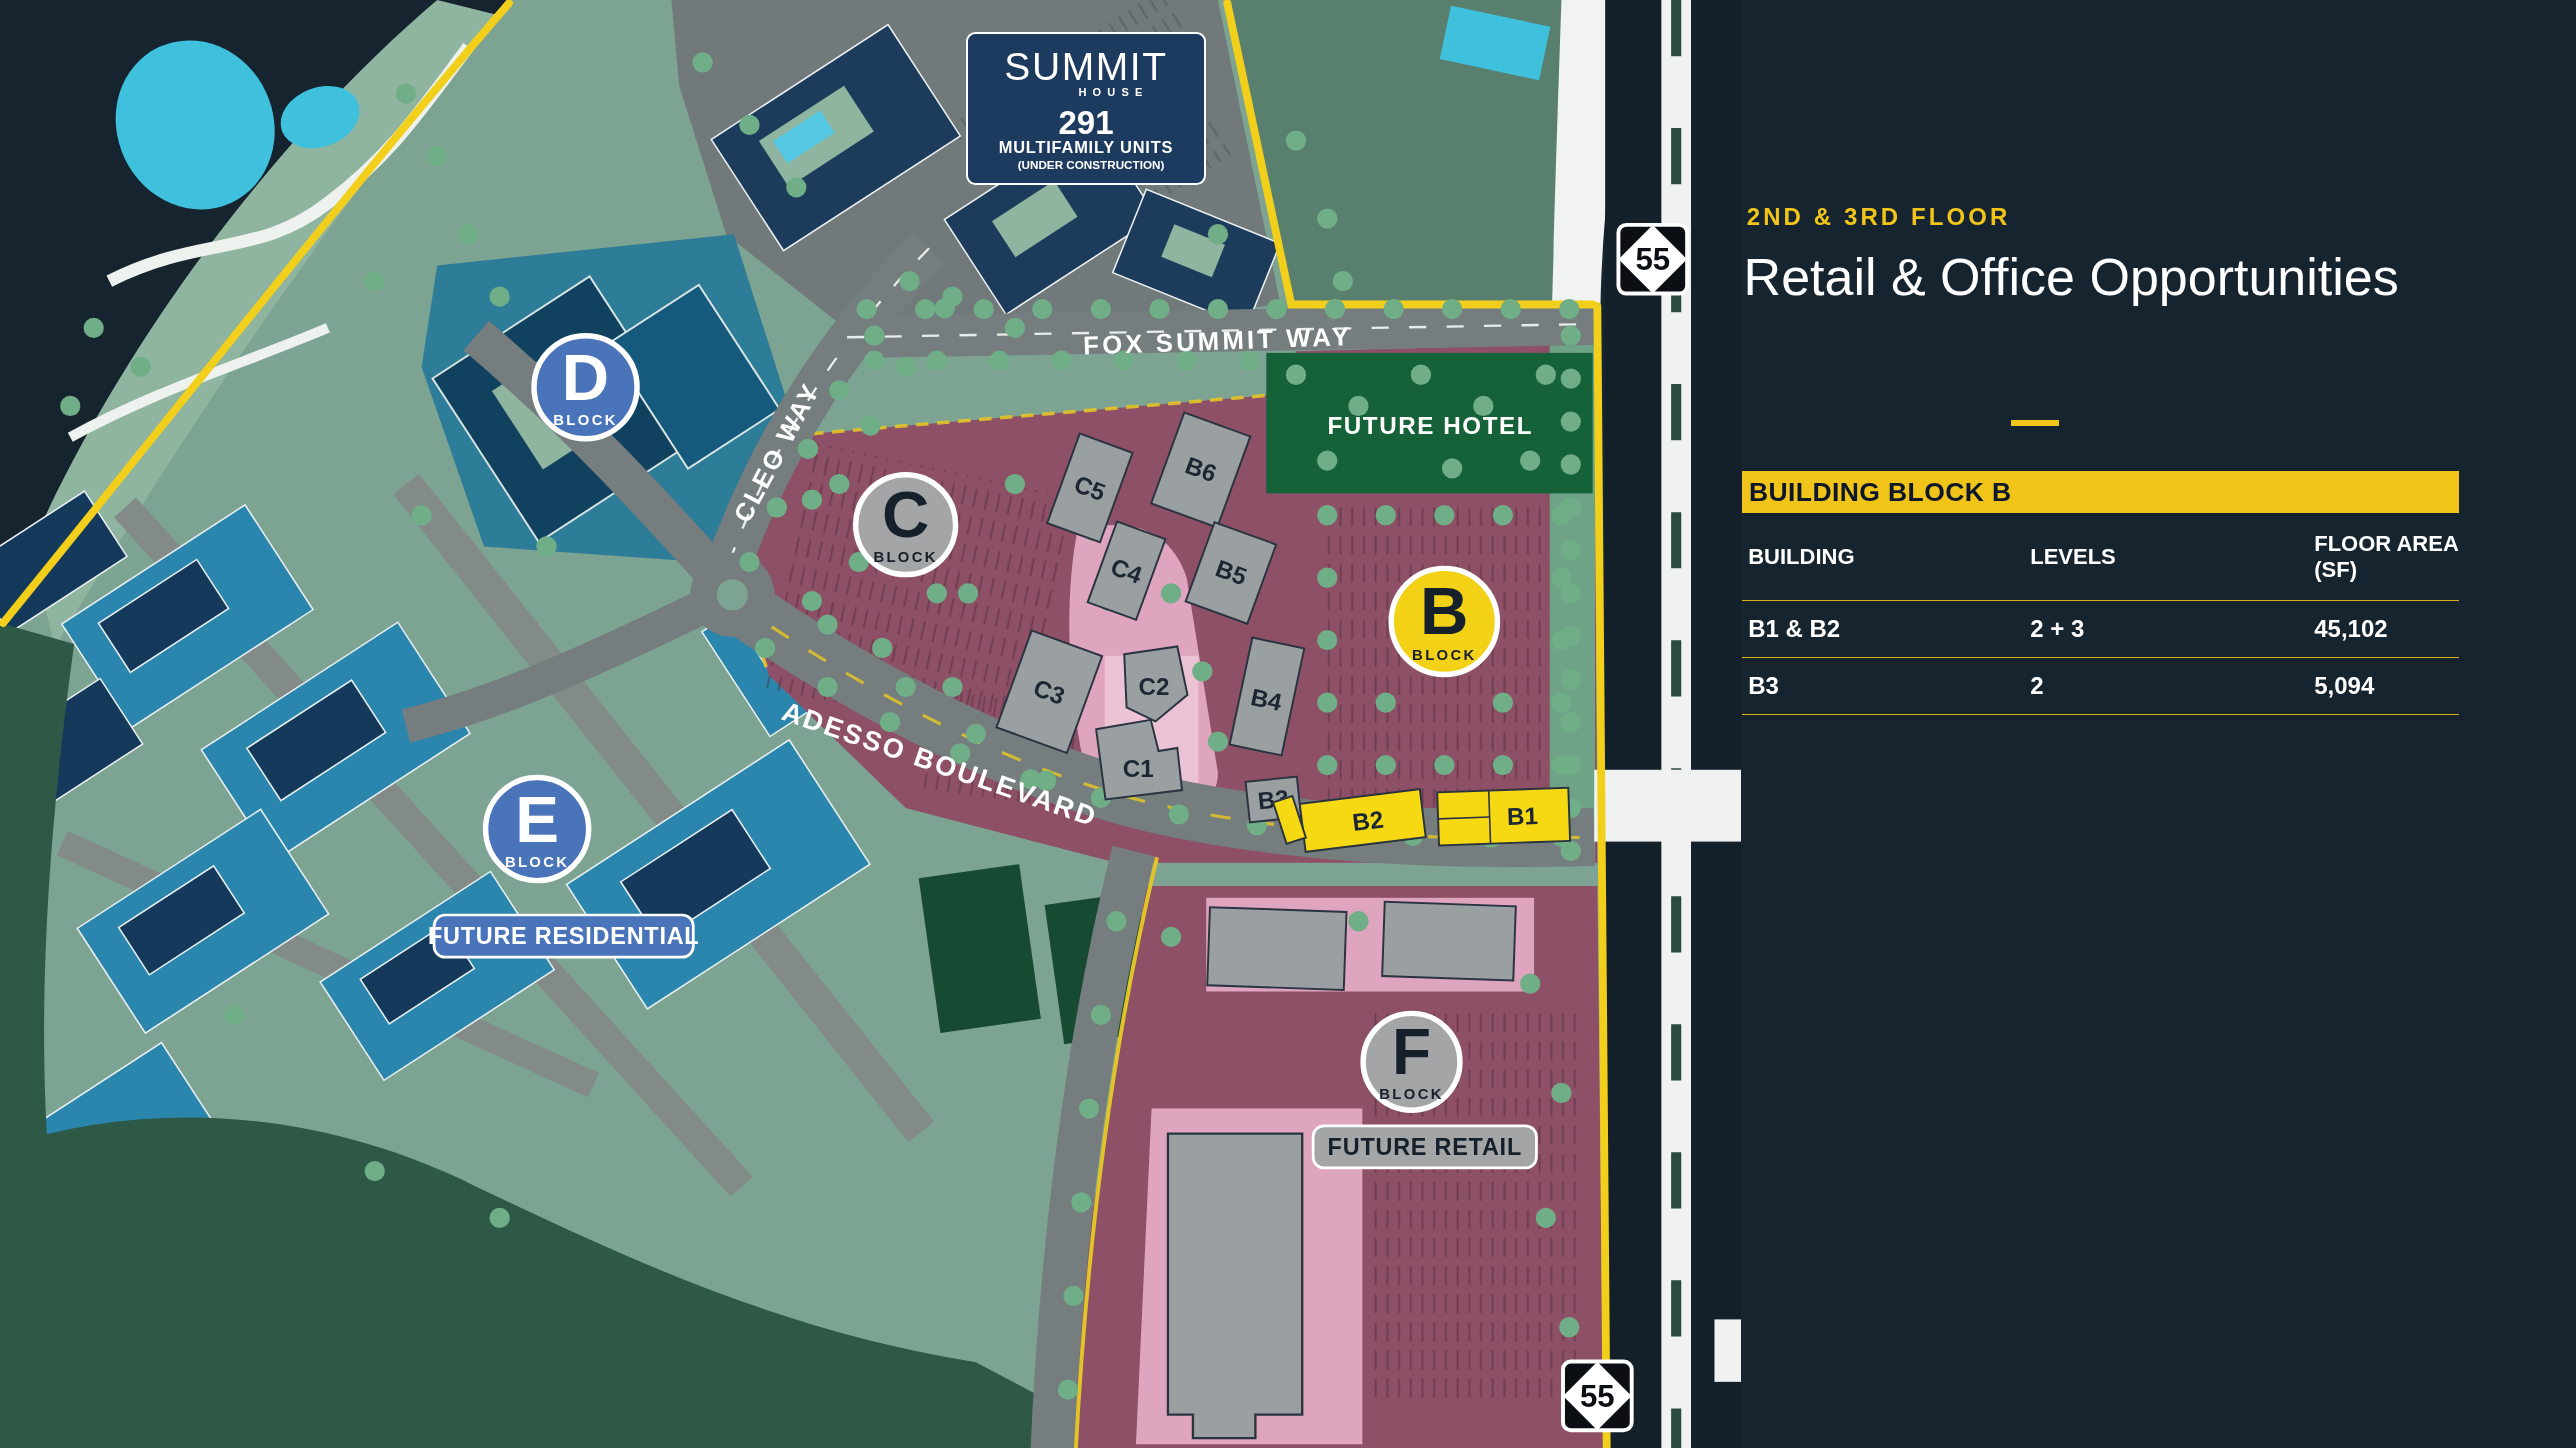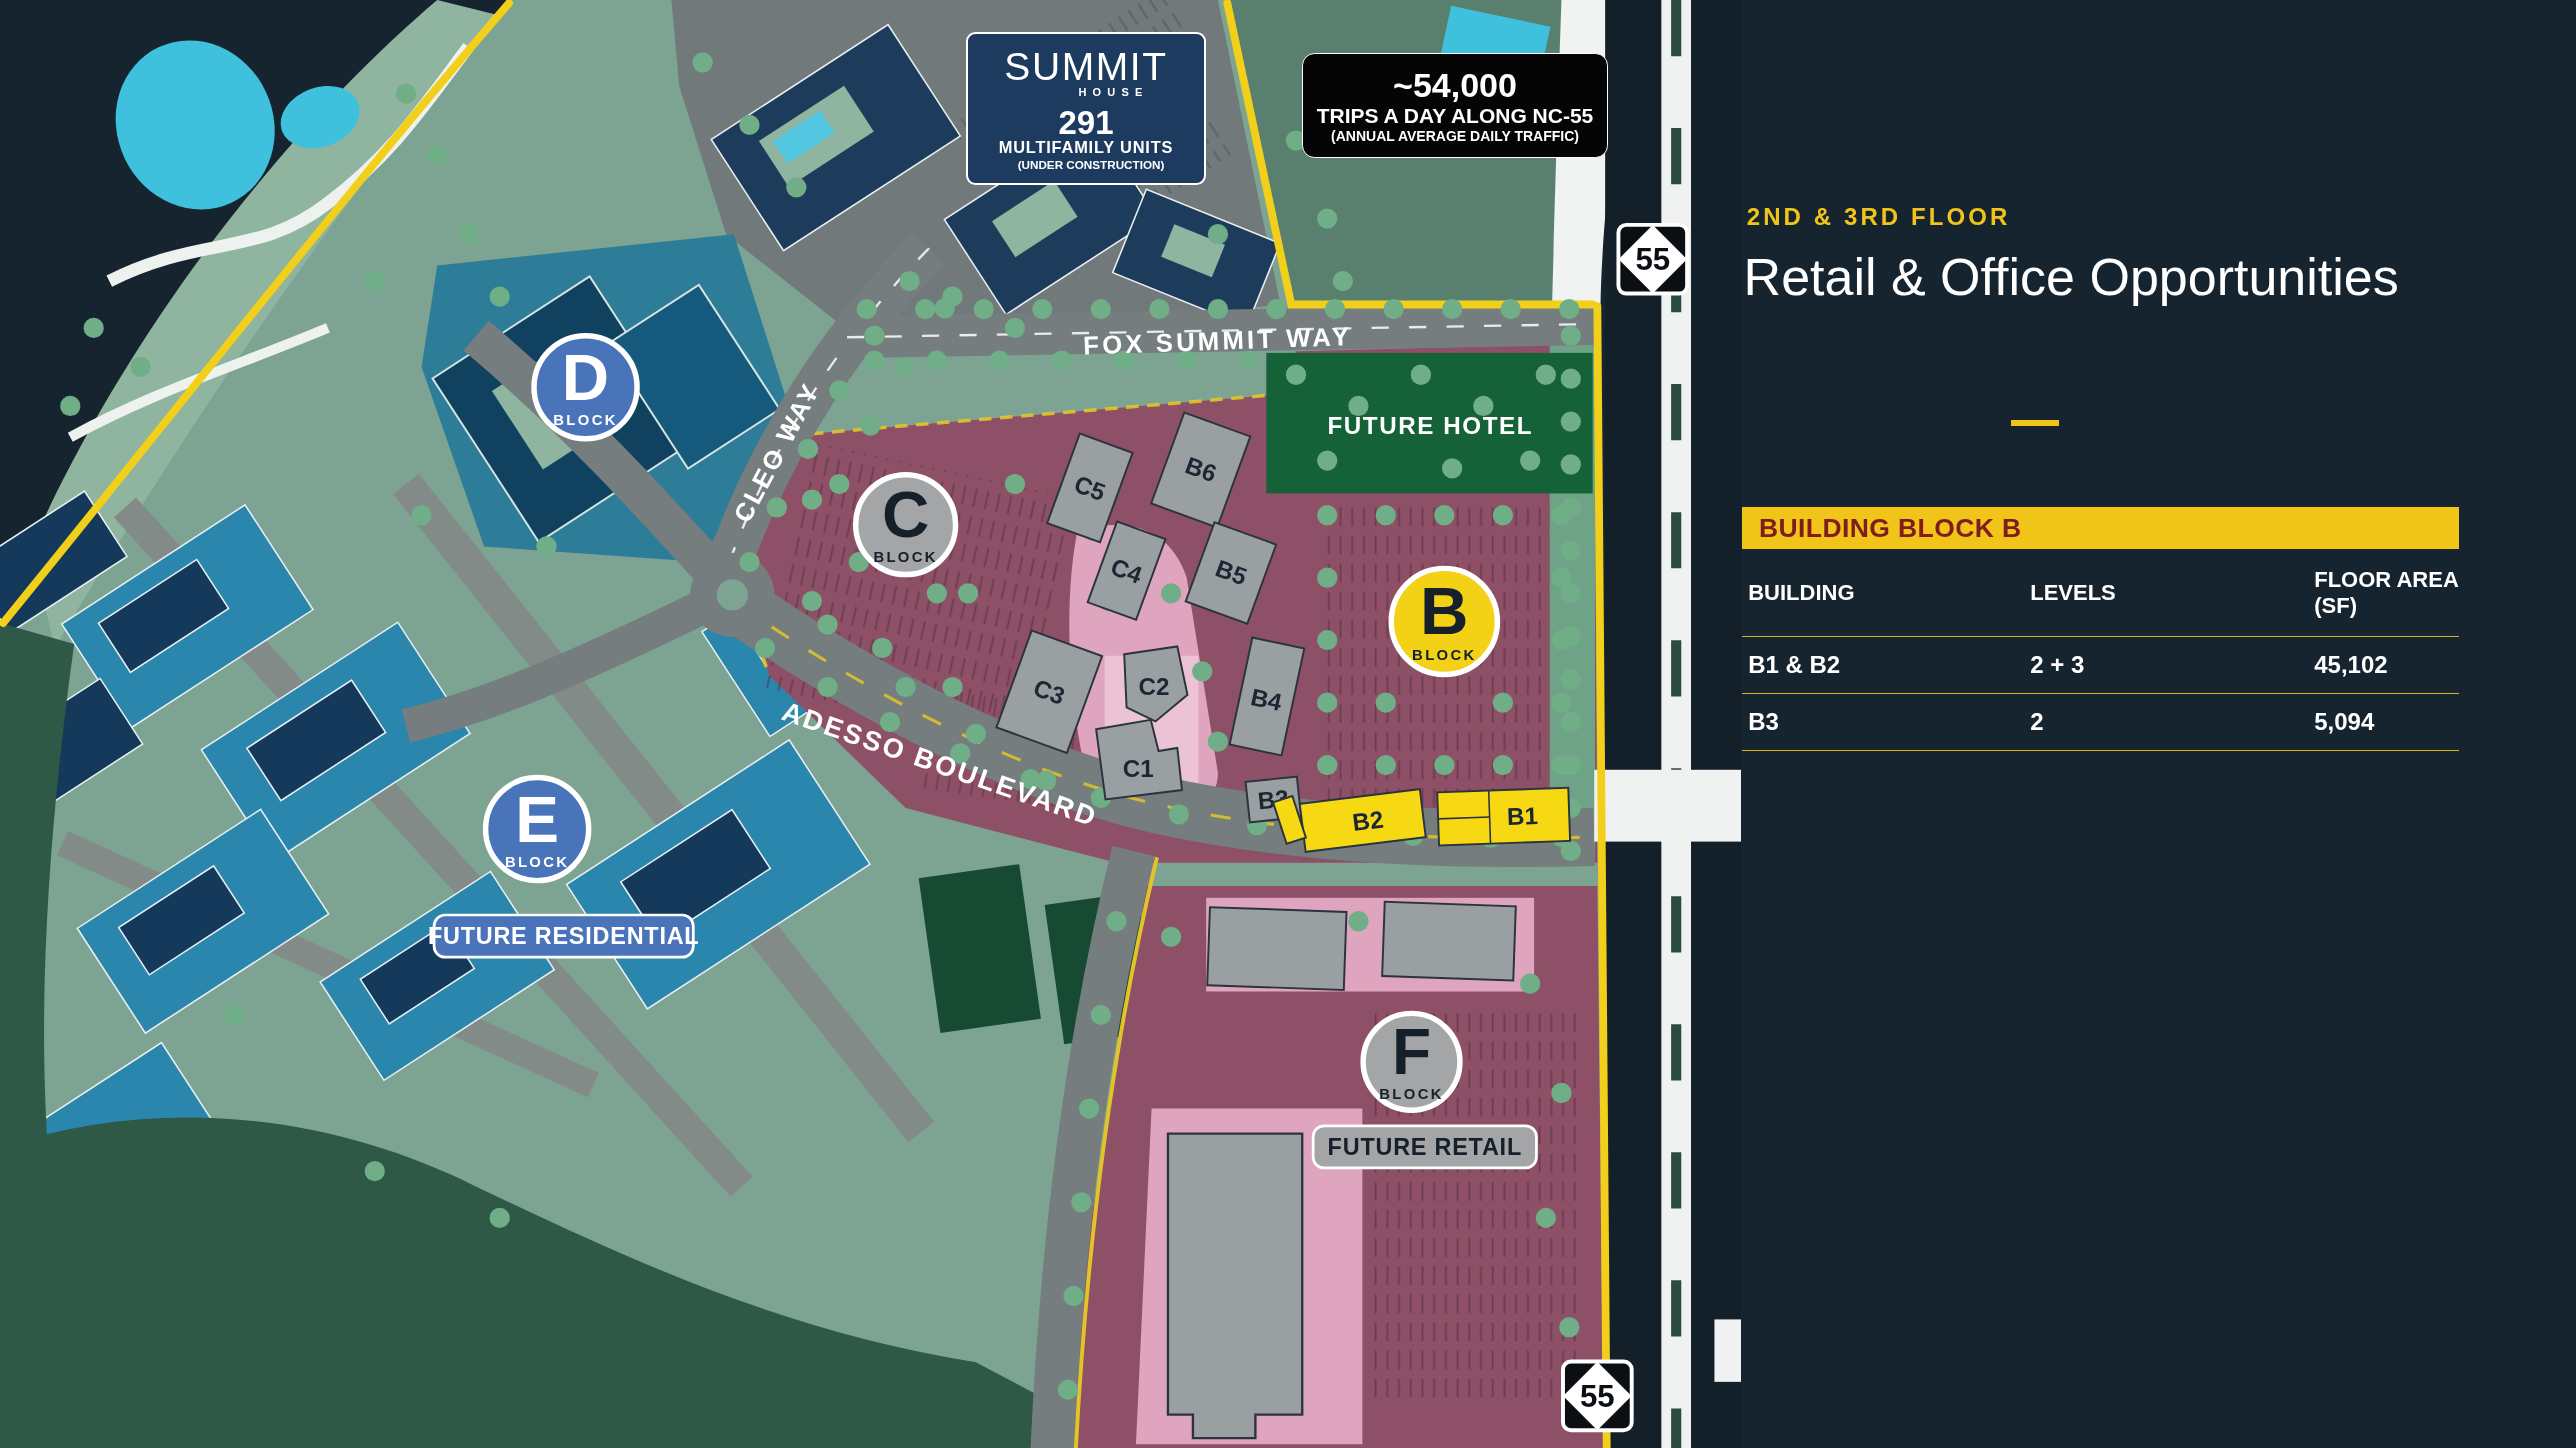--- a/index.html
+++ b/index.html
@@ -27,22 +27,22 @@
   
   .panel{left:1742px;top:0;width:834px;height:1449px;color:#fff;}
   .floor-label{position:absolute;left:4.7px;top:203px;font-size:24px;font-weight:800;letter-spacing:3.1px;color:#F0C419;}
   .page-title{position:absolute;left:1.6px;top:247px;font-size:52px;font-weight:400;color:#fff;white-space:nowrap;}
   .brand{position:absolute;left:4.7px;top:361px;white-space:nowrap;}
   .brand .solid{display:inline-block;font-size:48px;font-weight:800;letter-spacing:0.8px;transform:scaleX(.9);transform-origin:left;}
   .brand .outline{display:inline-block;font-size:48px;font-weight:800;letter-spacing:2.3px;margin-left:4.7px;
     color:rgba(255,255,255,.08);-webkit-text-stroke:1.7px #fff;transform:scaleX(.9);transform-origin:left;}
   .brand-underline{position:absolute;left:269px;top:420px;width:48px;height:6.2px;background:#F0C419;}
   .btable{position:absolute;left:0;top:471px;width:717px;}
-  .btable .thead{height:42px;line-height:42px;background:#F0C419;color:#7f1d1d;font-size:26.5px;
-    font-weight:800;padding-left:17px;letter-spacing:0.4px;margin-top:36px;}
+  .btable .thead{height:42px;line-height:42px;background:#F0C419;color:#0f172a;font-size:26.5px;
+    font-weight:800;padding-left:7px;letter-spacing:0.4px;}
   .trow{display:grid;grid-template-columns:258px 260px 1fr;align-items:center;gap:24px;}
   .colhead{height:87px;border-bottom:1.6px solid #D4B218;font-weight:800;font-size:22px;}
   .datarow{height:56px;border-bottom:1.6px solid #D4B218;font-size:24px;font-weight:700;}
   .trow span{padding-left:6.2px;}
 </style>
 </head>
 <body>
 
 <div id="stage">
 
@@ -452,25 +452,20 @@
 </svg>
 
 <div class="abs sign-summit">
   <div class="l1">SUMMIT</div>
   <div class="l2">HOUSE</div>
   <div class="units">291</div>
   <div class="ulabel">MULTIFAMILY UNITS</div>
   <div class="status">(UNDER CONSTRUCTION)</div>
 </div>
 
-<div class="abs sign-traffic">
-  <div class="n">~54,000</div>
-  <div class="t2">TRIPS A DAY ALONG NC-55</div>
-  <div class="t3">(ANNUAL AVERAGE DAILY TRAFFIC)</div>
-</div>
 
 <div class="abs panel">
   <div class="floor-label">2ND &amp; 3RD FLOOR</div>
   <div class="page-title">Retail &amp; Office Opportunities</div>
   <div class="brand-underline"></div>
 
   <div class="btable">
     <div class="thead">BUILDING BLOCK B</div>
     <div class="trow colhead">
       <span>BUILDING</span>

